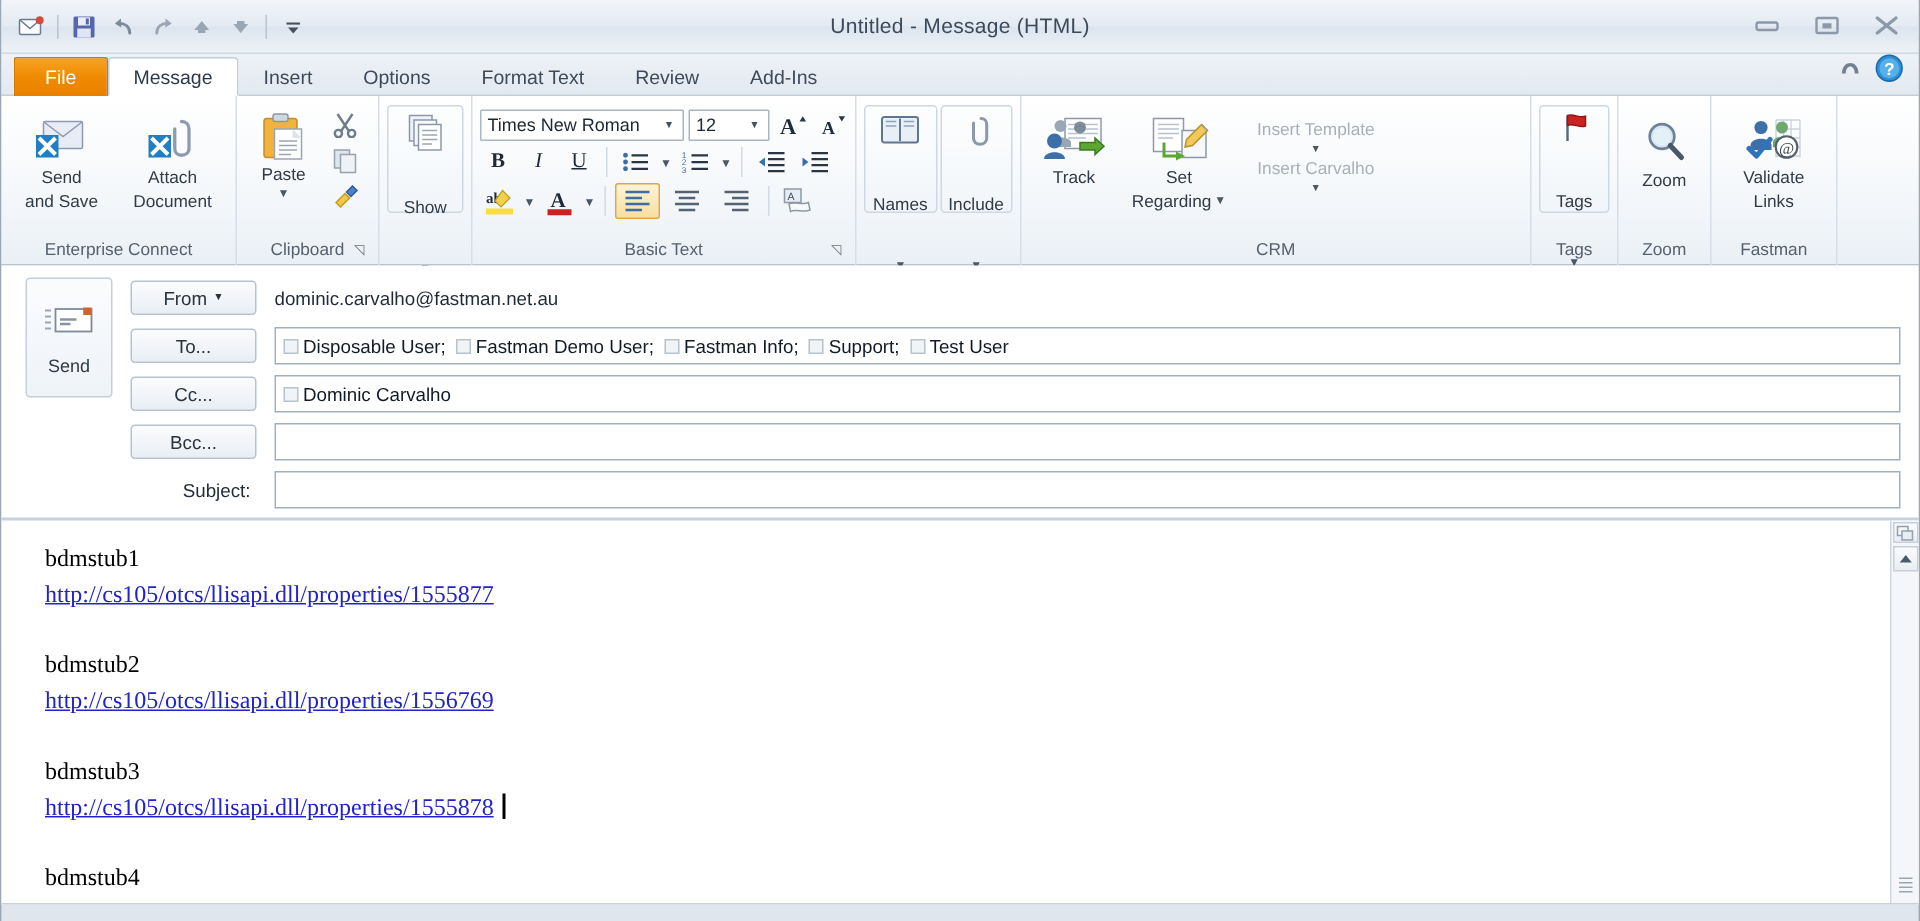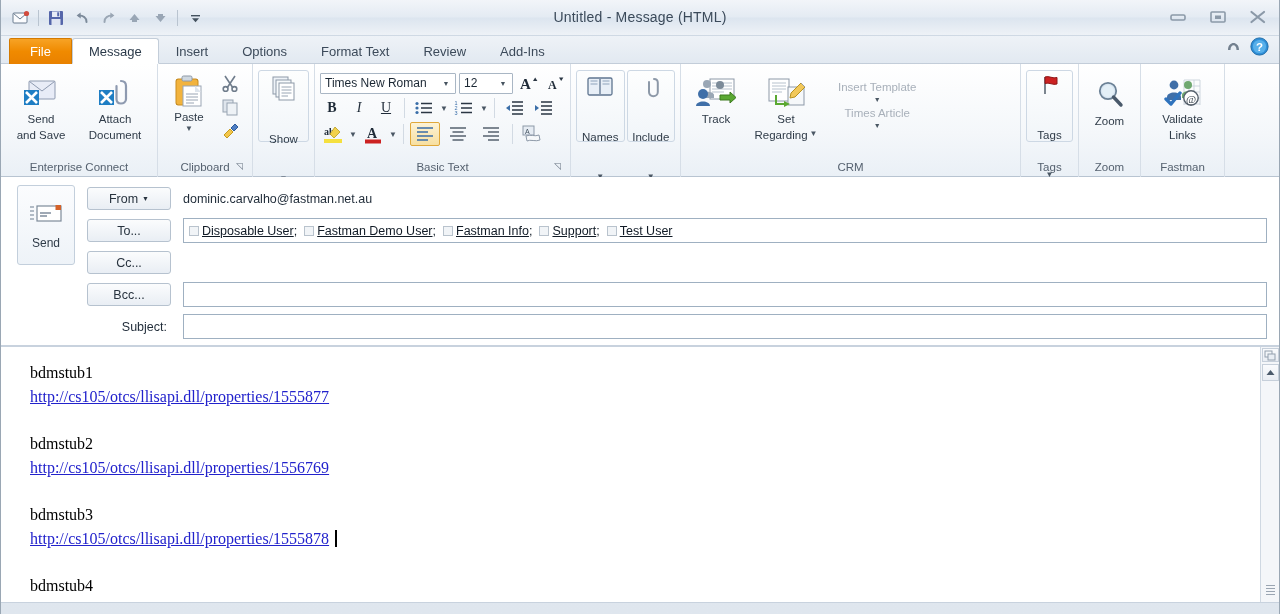--- a/index.html
+++ b/index.html
@@ -213,21 +213,21 @@
     padding: 0 5px;
     font-size: 12.5px; color: #111b26;
     overflow: hidden;
   }
   .recip { display: flex; align-items: center; white-space: nowrap; }
   .recip .chk {
     width: 10px; height: 10px;
     border: 1px solid #b9c3cd; background: #f1f4f7;
     margin-right: 3px; flex: none;
   }
-  .recip .nm { text-decoration: underline; }
+  .recip .nm { }
   .recip .semi { margin-right: 7px; }
 
   
   .bodyarea {
     position: relative;
     height: 257px;
     background: #ffffff;
     border: 1px solid #c8d2de;
     border-left: none; border-right: none;
     margin: 0 0 0 0;
@@ -677,21 +677,21 @@
             <span>Insert Template</span>
             <span class="caret">▼</span>
           </div>
           <div class="smbtn disabled">
             <svg width="17" height="17" viewBox="0 0 17 17">
               <rect x="3" y="2" width="11" height="14" fill="#fbfcfd" stroke="#b5bdc7" stroke-width="1"></rect>
               <g stroke="#ccd3db" stroke-width="1">
                   <path d="M5 5 H12 M5 8 H12 M5 11 H12 M5 14 H10"></path>
                 </g>
             </svg>
-            <span>Times Article</span>
+            <span>Insert Carvalho</span>
             <span class="caret">▼</span>
           </div>
         </div>
       </div>
       <div class="group-label">CRM</div>
     </div>
 
     <div class="group" style="width:58px">
       <div class="group-body" style="justify-content:center;padding-top:2px">
         <div class="bigbtn framed" style="width:48px;height:72px">
@@ -810,20 +810,26 @@
             <span class="chk"></span>
             <span class="nm">Test User</span>
           </span>
         </div>
       </div>
 
       <div class="fieldrow">
         <div class="fldbtn">
           <span>Cc...</span>
         </div>
+        <div class="fldbox">
+          <span class="recip">
+            <span class="chk"></span>
+            <span class="nm">Dominic Carvalho</span>
+          </span>
+        </div>
       </div>
 
       <div class="fieldrow">
         <div class="fldbtn">
           <span>Bcc...</span>
         </div>
         <div class="fldbox"></div>
       </div>
 
       <div class="fieldrow">

